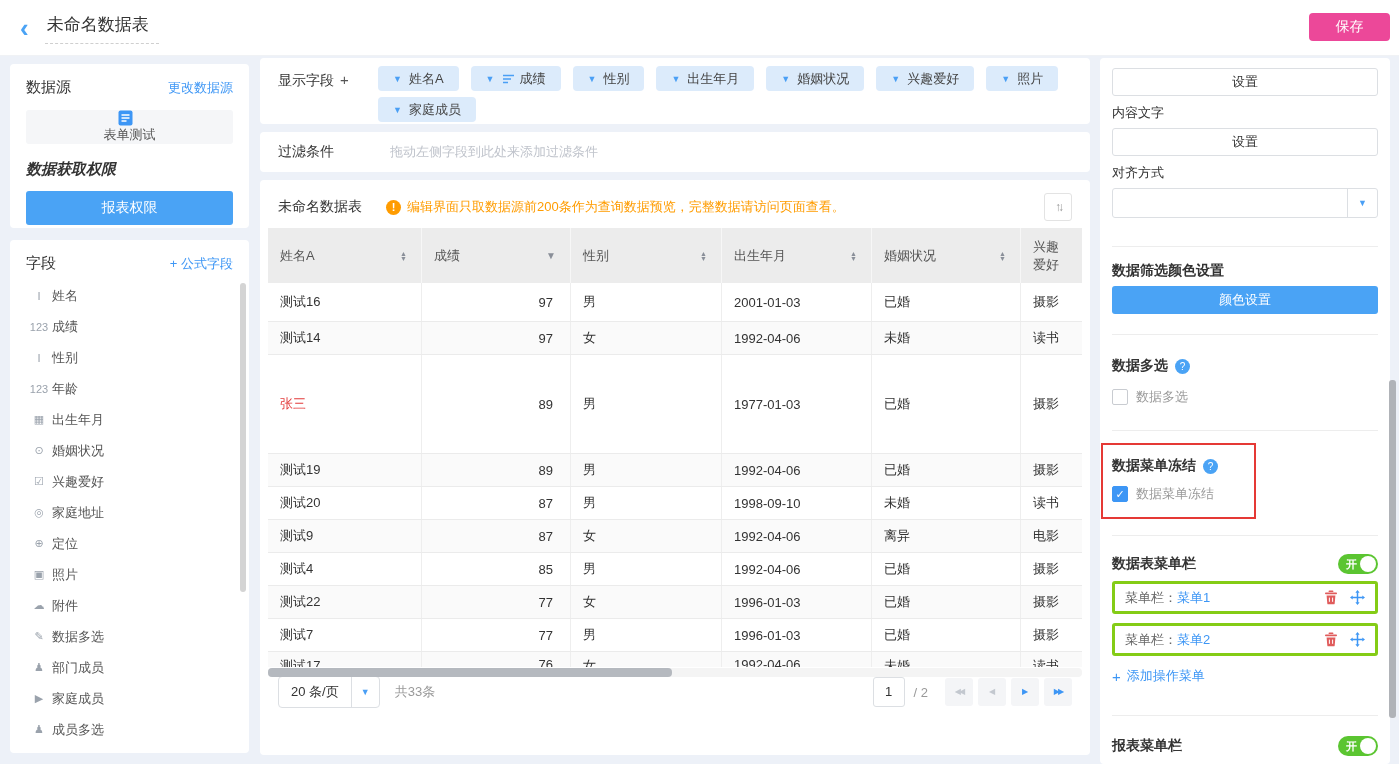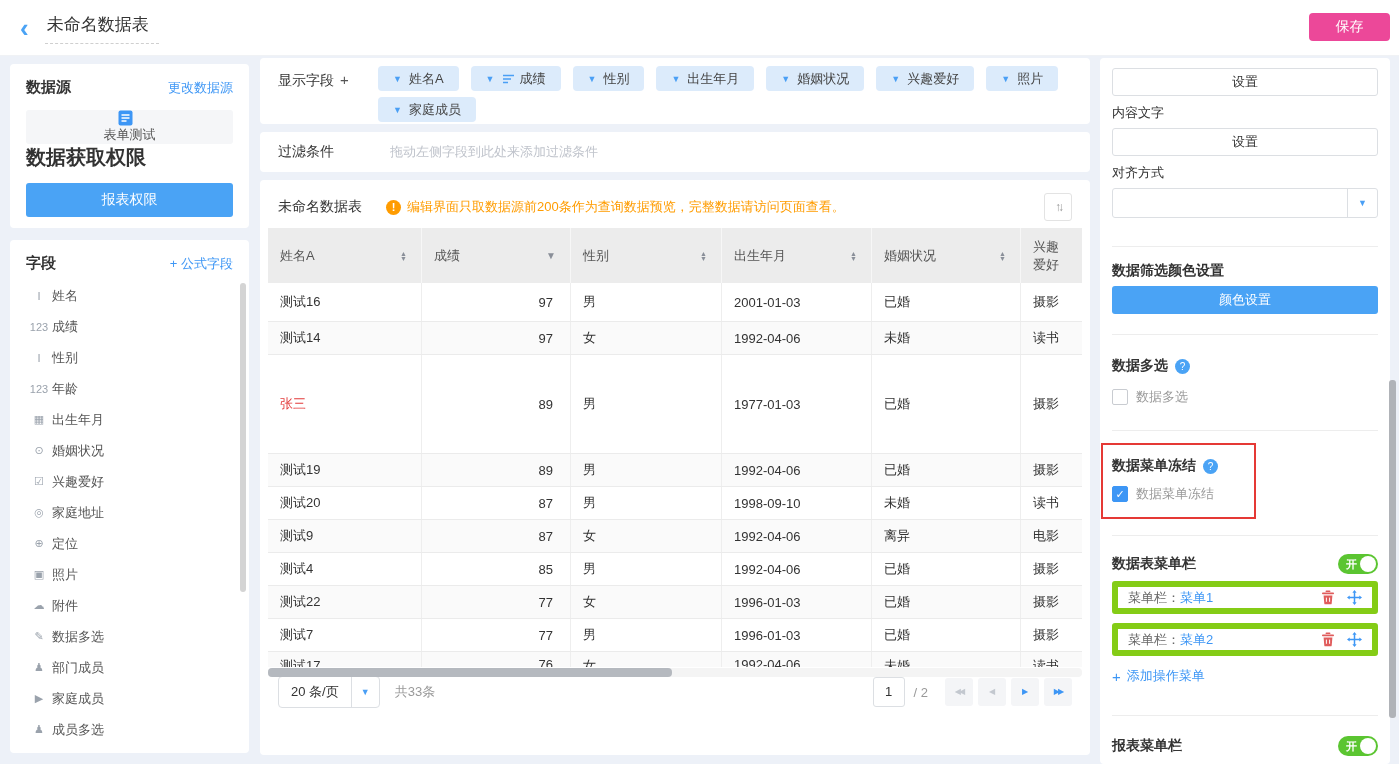--- a/index.html
+++ b/index.html
@@ -10,25 +10,25 @@
   
   .topbar { position:absolute; left:0; top:0; width:1399px; height:56px; background:#fff; border-bottom:1px solid #f0f2f5; display:flex; align-items:center; padding:0 20px; z-index:3; }
   .back-btn { color:#4aa3f5; font-size:26px; line-height:22px; cursor:pointer; margin-right:16px; font-weight:bold; }
   .page-title { font-size:17px; color:#333; padding:2px 10px 7px 2px; border-bottom:1px dashed #cfcfcf; }
   .save-btn { position:absolute; right:9px; top:13px; width:81px; height:28px; background:#ec4899; color:#fff; border:none; border-radius:4px; font-size:14px; cursor:pointer; }
 
   
   .sidebar { position:absolute; left:10px; top:64px; width:239px; }
   .src-card { padding:14px 16px 16px 16px; height:164px; }
   .row-between { display:flex; justify-content:space-between; align-items:center; }
-  .sec-title { font-size:15px; font-weight:bold; color:#333; }
+  .sec-title { font-size:15px; font-weight:normal; color:#333; }
   .link { color:#3d96f5; font-size:13px; cursor:pointer; }
   .ds-item { margin-top:13px; height:34px; background:#f5f6f8; border-radius:3px; display:flex; align-items:center; padding:0 10px; font-size:13px; color:#555;flex-direction:column; }
   .ds-item svg { margin-right:8px; flex:none; }
-  .perm-title { margin-top:0; font-size:20px; font-weight:bold; }
+  .perm-title { margin-top:16px; font-size:15px; font-weight:bold;font-style:italic; }
   .perm-btn { margin-top:12px; width:100%; height:34px; background:#4aa3f5; color:#fff; border:none; border-radius:3px; font-size:14px; cursor:pointer; }
   .fields-card { margin-top:12px; height:513px; padding:14px 10px 10px 16px; position:relative; overflow:hidden; }
   .fields-head { padding-right:6px; }
   .f-list { margin-top:7px; }
   .f-item { height:31px; display:flex; align-items:center; cursor:pointer; border-radius:3px; }
   .f-icon { width:26px; text-align:center; color:#9aa2ac; font-size:11px; flex:none; }
   .f-label { font-size:13px; color:#555; }
   .f-scroll { position:absolute; right:3px; top:43px; width:6px; height:309px; background:#d4d4d4; border-radius:3px; }
 
   
@@ -102,21 +102,21 @@
   .t1{margin-top:15px;} .t2{margin-top:22px;} .t3{margin-top:26px;} .t4{margin-top:18px;} .t5{margin-top:20px;}
   .color-btn { margin-top:6px; width:100%; height:28px; background:#4aa3f5; color:#fff; border:none; border-radius:3px; font-size:13px; cursor:pointer; }
   .help { width:15px; height:15px; border-radius:50%; background:#4aa3f5; color:#fff; font-size:10px; font-weight:normal; text-align:center; line-height:15px; margin-left:7px; cursor:pointer; }
   .chk-row { display:flex; align-items:center; font-size:13px; color:#999; }
   .c1{margin-top:13px;} .c2{margin-top:10px;}
   .chk { width:16px; height:16px; border:1px solid #c9ccd1; border-radius:2px; background:#fff; margin-right:8px; cursor:pointer; text-align:center; line-height:14px; font-size:11px; color:#fff; flex:none; }
   .chk.on { background:#3d96f5; border-color:#3d96f5; }
   .toggle { width:40px; height:20px; background:#5bc531; border-radius:10px; position:relative; cursor:pointer; flex:none; }
   .toggle-label { position:absolute; left:8px; top:3px; color:#fff; font-size:11px; line-height:14px; }
   .toggle-knob { position:absolute; right:2px; top:2px; width:16px; height:16px; border-radius:50%; background:#fff; }
-  .menu-row { margin-top:9px; height:33px; border:6px solid #84cc16; border-radius:3px; display:flex; align-items:center; padding:0 10px; font-size:13px; }
+  .menu-row { margin-top:9px; height:33px; border:3px solid #84cc16; border-radius:3px; display:flex; align-items:center; padding:0 10px; font-size:13px; }
   .menu-row:first-of-type { margin-top:7px; }
   .menu-prefix { color:#666; }
   .menu-name { color:#3d96f5; flex:1; }
   .menu-icons { display:flex; align-items:center; }
   .menu-icons .ic { margin-left:12px; cursor:pointer; display:flex; }
   .add-link { margin-top:10px; font-size:13px; color:#3d96f5; cursor:pointer; height:20px; display:flex; align-items:center; }
   .add-link .plus { font-size:15px; margin-right:6px; }
 
   .annotation { position:absolute; left:1101px; top:443px; width:155px; height:76px; border:2px solid #e53935; z-index:6; pointer-events:none; }
   .page-scroll { position:absolute; left:1389px; top:380px; width:7px; height:338px; background:#b0b3b8; border-radius:3px; z-index:7; }

